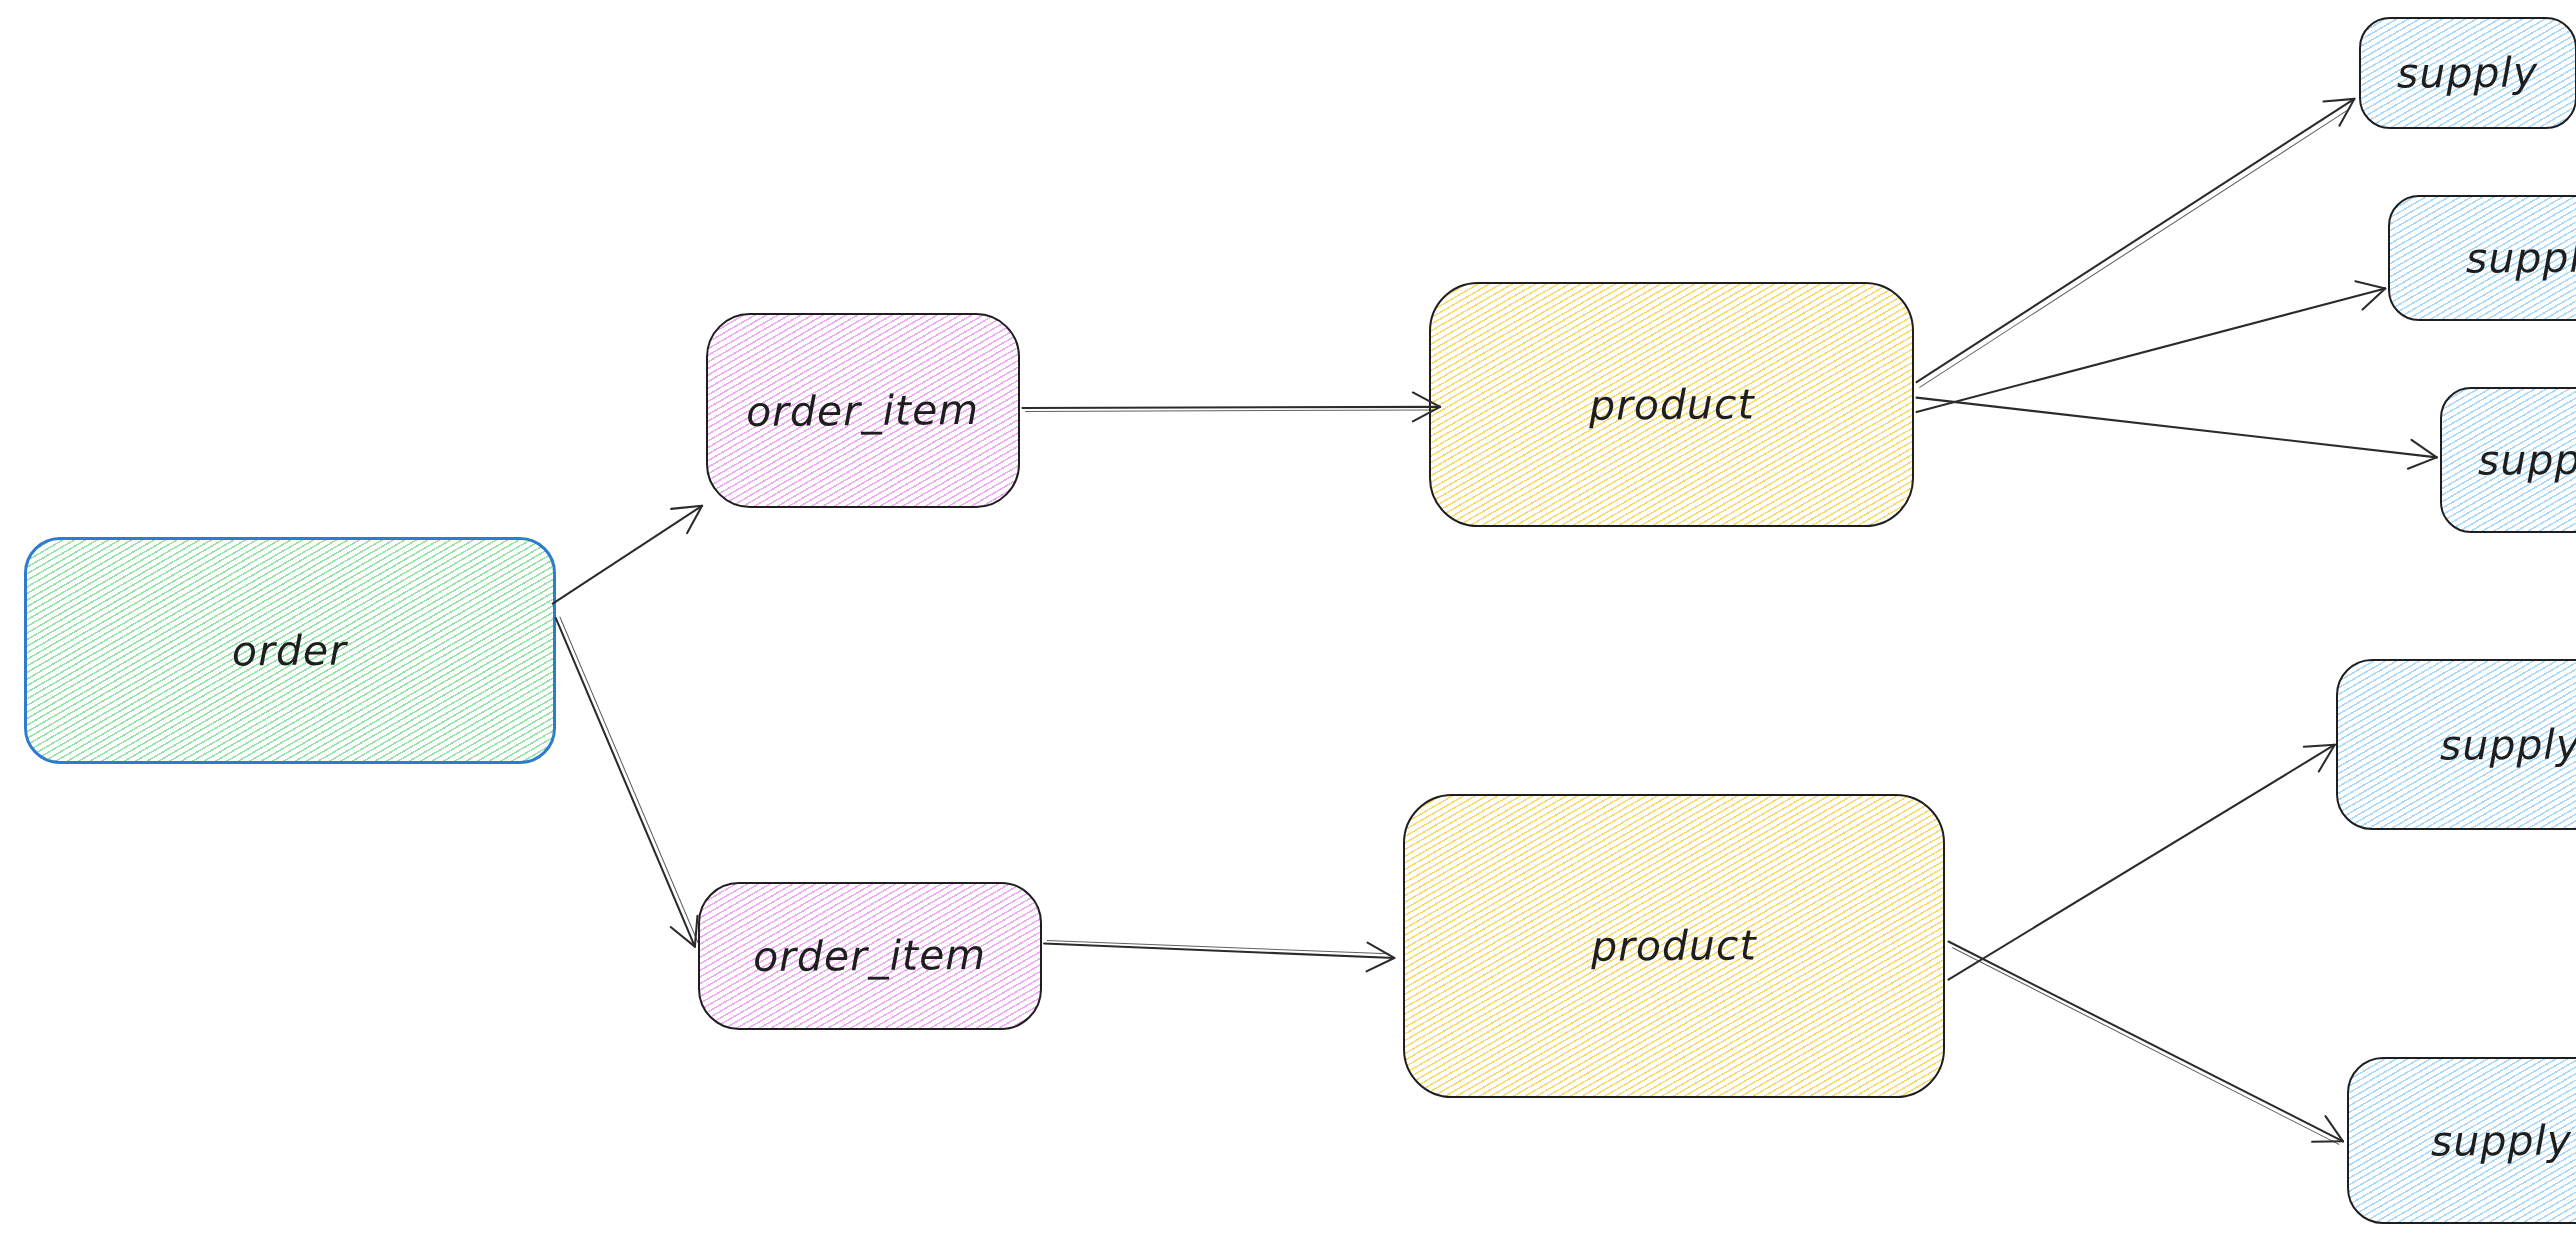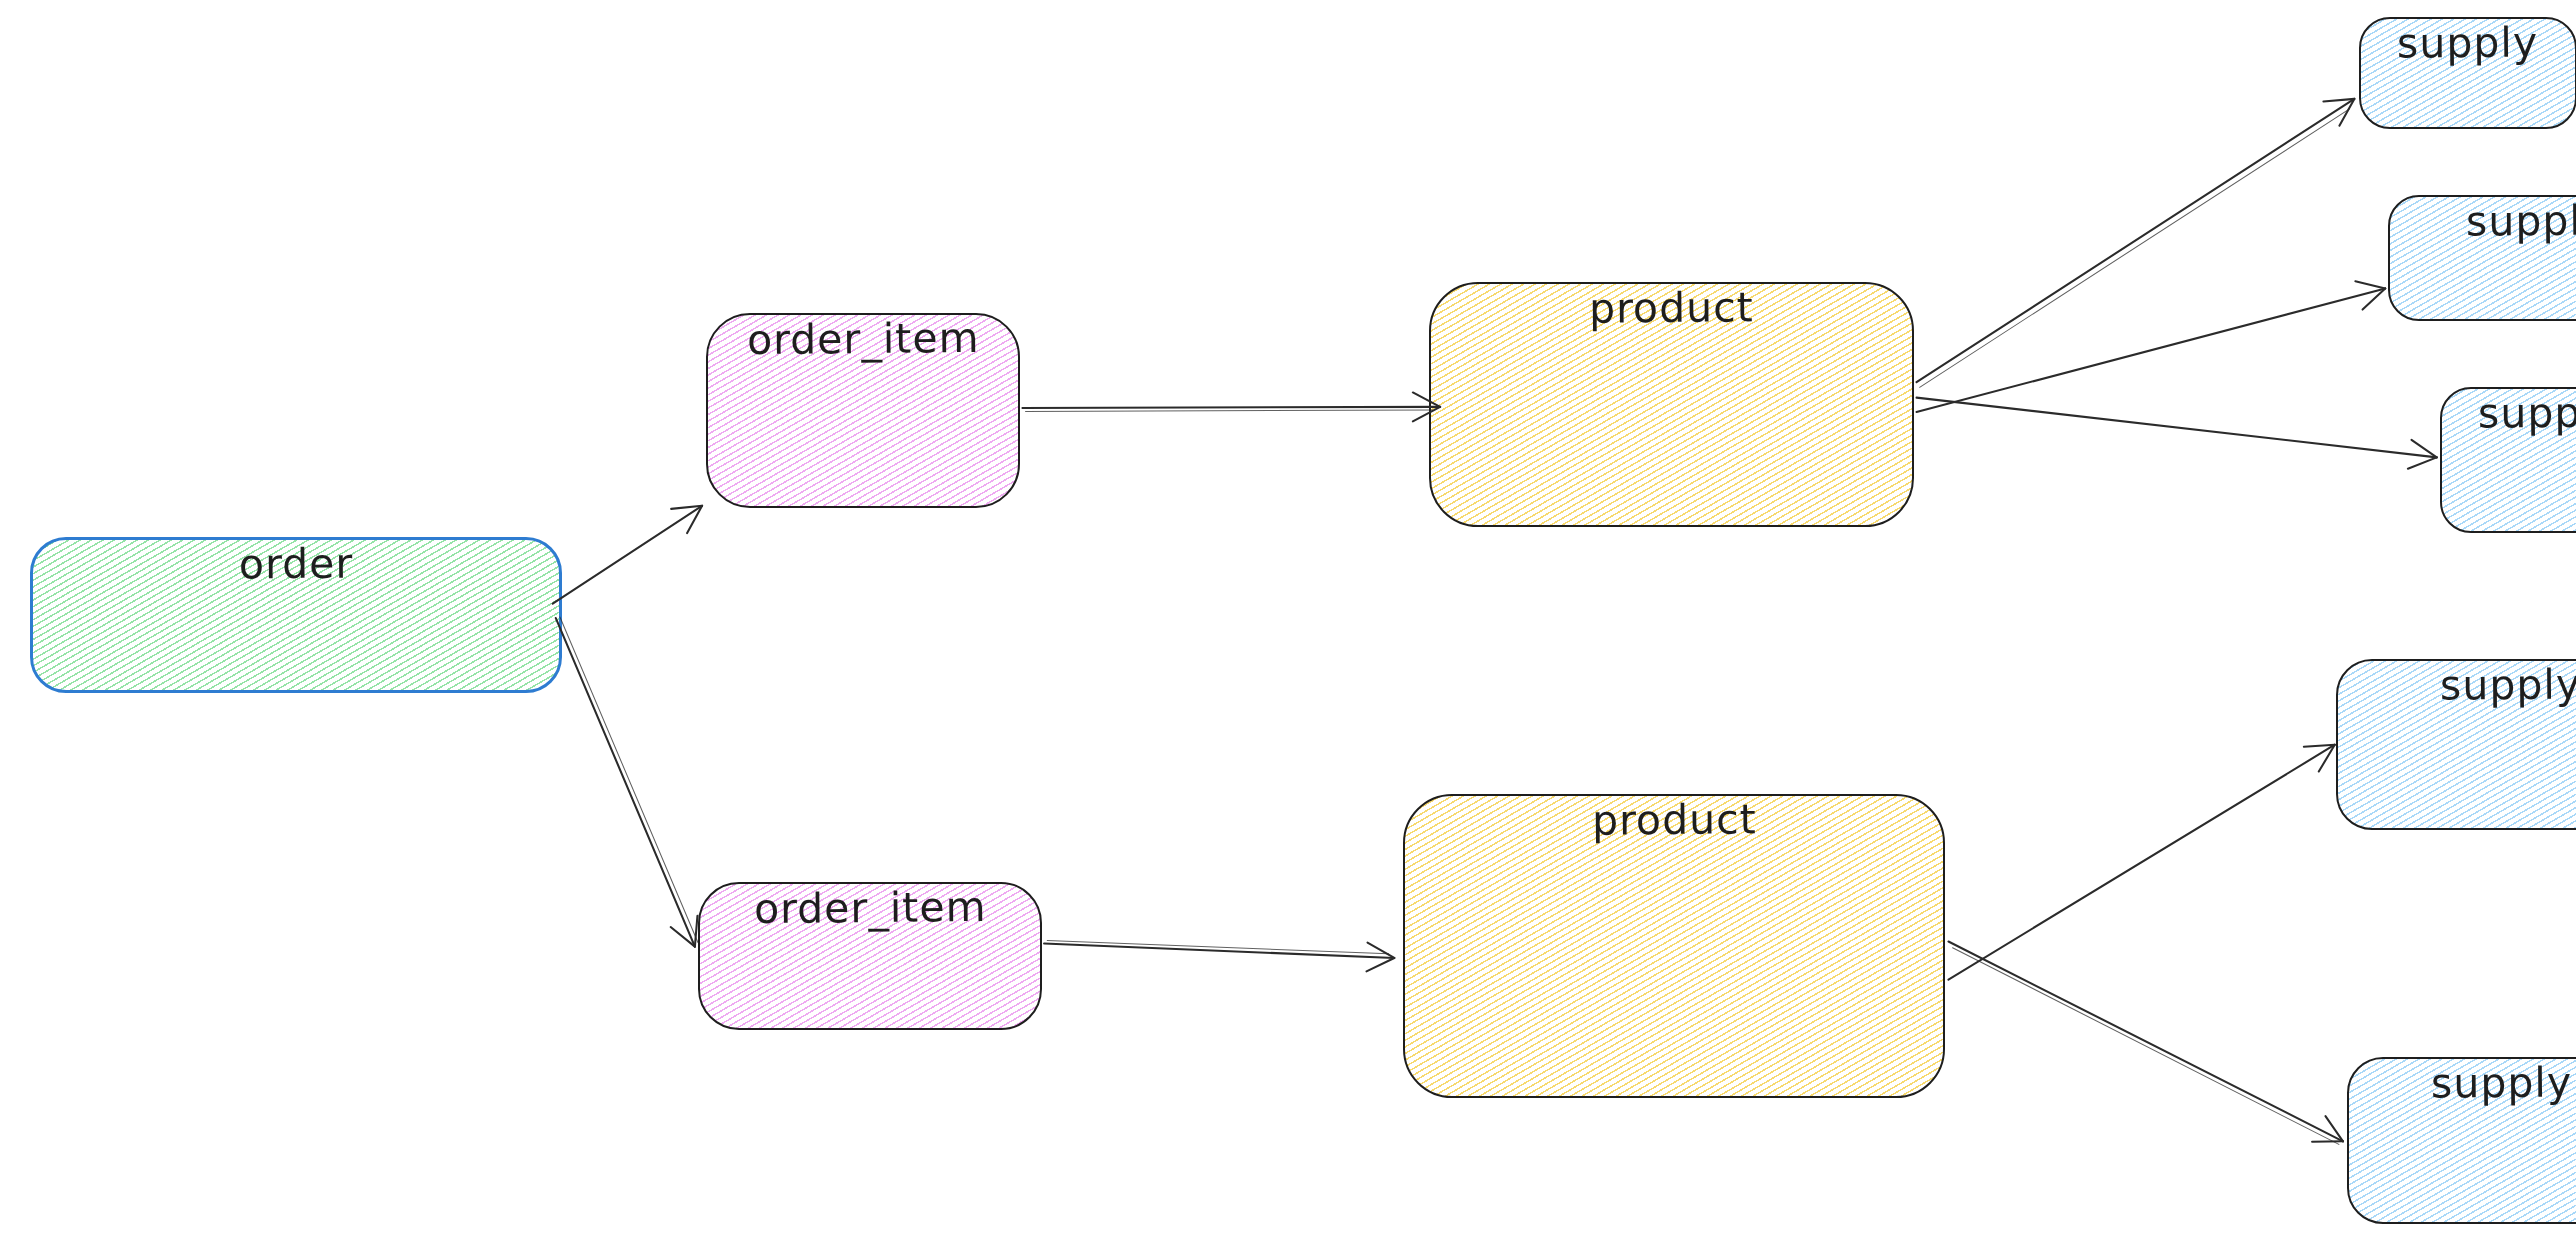--- a/index.html
+++ b/index.html
@@ -10,29 +10,30 @@
     height: 1233px;
     background: var(--bg, #ffffff);
     overflow: hidden;
     font-family: "DejaVu Sans", sans-serif;
   }
   .node {
     position: absolute;
     box-sizing: border-box;
     border: 2.6px solid var(--stroke, #1e1e1e);
     display: flex;
-    align-items: flex-start;
+    align-items: center;
     justify-content: center;
     background-image: repeating-linear-gradient(
       150deg,
       var(--hatch, #ccc) 0px,
       var(--hatch, #ccc) 1.5px,
       transparent 1.5px,
       transparent 5.7px
     );
+    font-style: italic;
   }
   .node--order { border-width: 3.6px; }
   .node__label {
     color: var(--text, #1e1e1e);
     font-size: 41px;
     letter-spacing: 1px;
     white-space: nowrap;
     transform: rotate(-0.5deg);
   }
   svg.edges {
@@ -49,21 +50,21 @@
     stroke-linecap: round;
     pointer-events: stroke;
   }
   svg.edges .echo { stroke-width: 2; opacity: 0.75; }
 </style>
 </head>
 <body>
 
 <div class="canvas" style="--bg: #ffffff; --text: #1e1e1e; --arrow: #2b2b2b;">
 
-  <div class="node node--order" style="left: 30px; top: 537px; width: 532px; height: 156px; border-radius: 36px; --stroke: #2e7cd1; --hatch: #96e3a7;">
+  <div class="node node--order" style="left: 24px; top: 537px; width: 532px; height: 227px; border-radius: 36px; --stroke: #2e7cd1; --hatch: #96e3a7;">
     <span class="node__label">order</span>
   </div>
 
   <div class="node" style="left: 706px; top: 313px; width: 314px; height: 195px; border-radius: 44px; --stroke: #1e1e1e; --hatch: #eeaaf1;">
     <span class="node__label">order_item</span>
   </div>
 
   <div class="node" style="left: 698px; top: 882px; width: 344px; height: 148px; border-radius: 41px; --stroke: #1e1e1e; --hatch: #eeaaf1;">
     <span class="node__label">order_item</span>
   </div>

